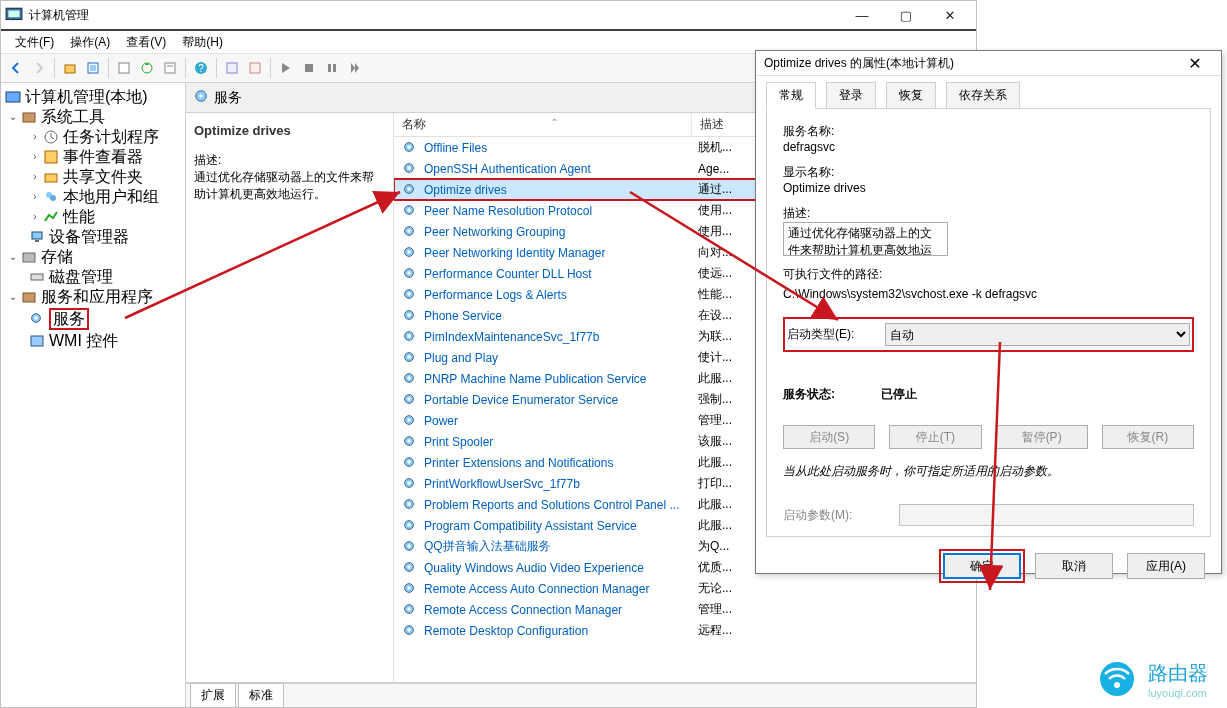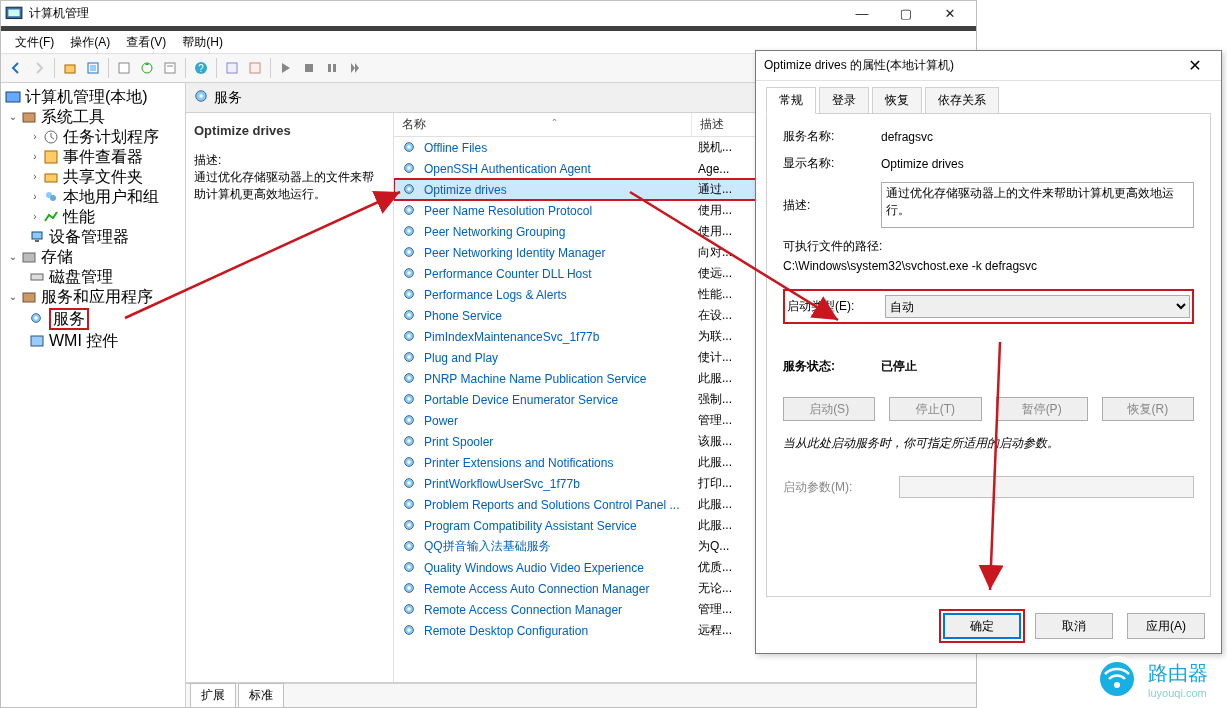--- a/index.html
+++ b/index.html
@@ -1,19 +1,19 @@
 <!DOCTYPE html>
 <html><head>
 <meta charset="utf-8">
 <style>
 * { box-sizing: border-box; font-family: "Microsoft YaHei", "Segoe UI", Tahoma, sans-serif; }
 body { margin: 0; background: #fff; font-size: 12px; color: #000; position: relative; width: 1227px; height: 708px; overflow: hidden; }
 
 .main-window { width: 977px; height: 708px; border: 1px solid #c0c0c0; background: #fff; display: flex; flex-direction: column; }
-.titlebar { height: 30px; background: #fff; display: flex; align-items: center; padding: 0 4px; border-bottom: 5px solid #404040; }
+.titlebar { height: 30px; background: #fff; display: flex; align-items: center; padding: 0 4px; border-bottom: 2px solid #404040; }
 .titlebar .appicon { width: 18px; height: 18px; margin-right: 6px; }
 .titlebar .title { flex: 1; font-size: 12px; }
 .titlebar .winbtns { display: flex; }
 .titlebar .winbtn { width: 44px; height: 28px; display: flex; align-items: center; justify-content: center; color: #222; }
 .titlebar .winbtn span { font-size: 13px; }
 
 .menubar { height: 22px; display: flex; align-items: center; padding: 2px 6px; background: #fff; font-size: 12px; }
 .menubar .menuitem { padding: 2px 8px; cursor: default; }
 
 .toolbar { height: 30px; background: #f7f7f7; border-top: 1px solid #e0e0e0; border-bottom: 1px solid #d0d0d0; display: flex; align-items: center; padding: 0 4px; gap: 1px; }
@@ -44,29 +44,29 @@
 .svc-row { height:21px; display:flex; align-items:center; padding-left:8px; font-size:12px; }
 .svc-row .sicon { width:16px; height:16px; margin-right:6px; flex-shrink:0;}
 .svc-row .sname { width:274px; color:#0060c0; white-space:nowrap; overflow:hidden; text-overflow:ellipsis; }
 .svc-row .sdesc { flex:1; white-space:nowrap; overflow:hidden; text-overflow:ellipsis; color:#000; }
 .svc-row.selected { background:#cce8ff; }
 .svc-row.selected.hl { outline:2px solid #c8171e; outline-offset:-1px; }
 .bottom-tabs { height:24px; border-top:1px solid #d0d0d0; display:flex; align-items:flex-end; padding-left:4px; background:#f7f7f7; }
 .bottom-tabs .btab { padding:3px 10px; border:1px solid #c0c0c0; border-bottom:none; font-size:12px; background:#fff; margin-right:2px; }
 
 
-.dialog { position:absolute; left:755px; top:50px; width:467px; height:604px; background:#fff; border:1px solid #7a7a7a; display:flex; flex-direction:column; box-shadow:2px 2px 6px rgba(0,0,0,0.2); }
+.dialog { position:absolute; left:755px; top:50px; width:467px; height:524px; background:#fff; border:1px solid #7a7a7a; display:flex; flex-direction:column; box-shadow:2px 2px 6px rgba(0,0,0,0.2); }
 .dlg-title { height:30px; display:flex; align-items:center; padding:0 8px; font-size:12px; border-bottom:1px solid #e0e0e0; }
 .dlg-title .txt{flex:1;}
 .dlg-close { width:36px;height:24px;display:flex;align-items:center;justify-content:center;font-size:16px;}
-.dlg-tabs { display:flex; padding:6px 10px 0 10px; gap:1px; }
+.dlg-tabs { display:flex; padding:6px 10px 0 10px; gap:8px; }
 .dlg-tab { padding:4px 12px; font-size:12px; border:1px solid #d0d0d0; border-bottom:none; background:#f4f4f4; margin-right:2px; cursor:default; }
 .dlg-tab.active { background:#fff; border-bottom:1px solid #fff; position:relative; z-index:2; }
 .dlg-body { flex:1; margin:0 10px 8px 10px; border:1px solid #d0d0d0; padding:14px 16px 10px 16px; margin-top:-1px; display:flex; flex-direction:column; gap:10px; font-size:12px; }
-.field-row { display:flex; align-items:center; }
+.field-row { display:flex; align-items:flex-start;flex-direction:column; }
 .field-row .flabel { width:98px; flex-shrink:0; }
 .field-row .fval { flex:1; }
 .field-row textarea { flex:1; height:46px; resize:none; border:1px solid #ababab; font-family:inherit; font-size:12px; padding:2px 4px; }
 .startup-row { display:flex; align-items:center; border:2px solid #c8171e; padding:4px 2px; margin-top:6px; }
 .startup-row .flabel{width:98px;}
 .startup-row select { flex:1; height:23px; border:1px solid #ababab; font-size:12px; }
 .svc-state-row{display:flex; margin-top:24px;font-weight:bold;}
 .svc-state-row .flabel{width:98px;}
 .btn-row { display:flex; gap:14px; margin-top:12px; }
 .btn-row button { flex:1; height:24px; background:#efefef; border:1px solid #adadad; font-size:12px; color:#888; }

